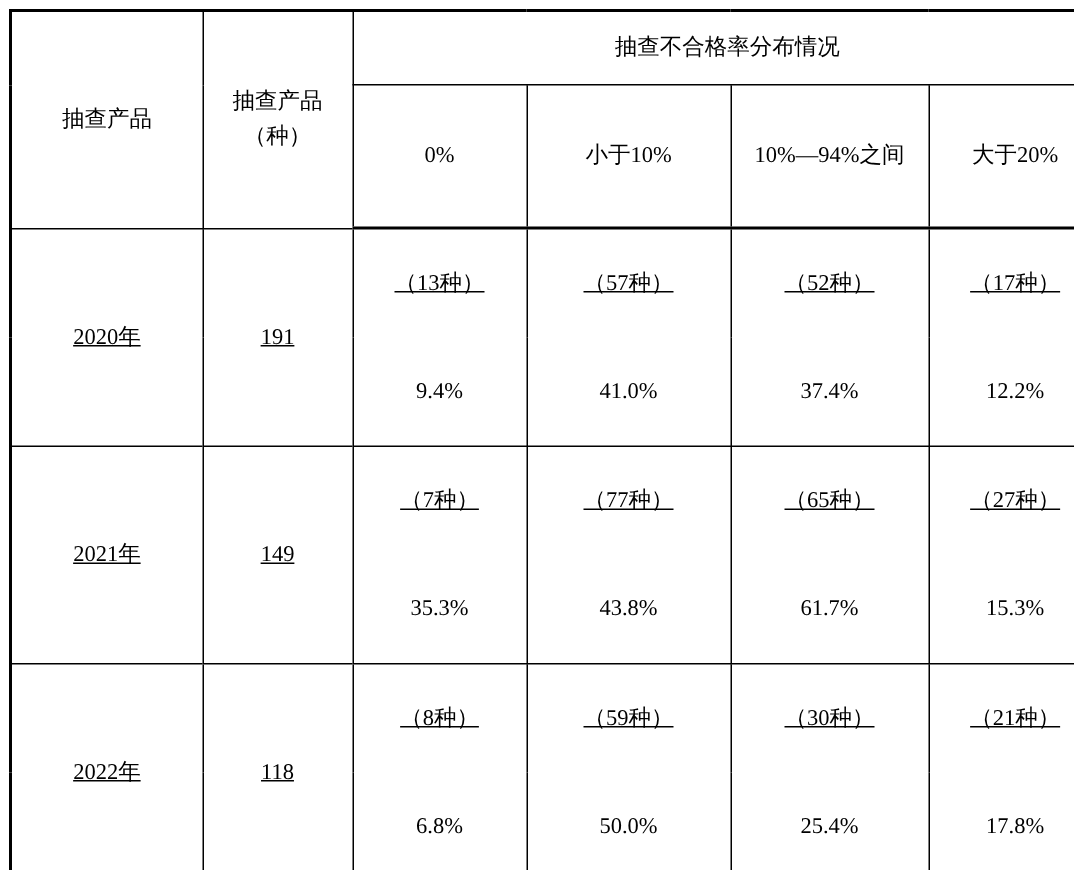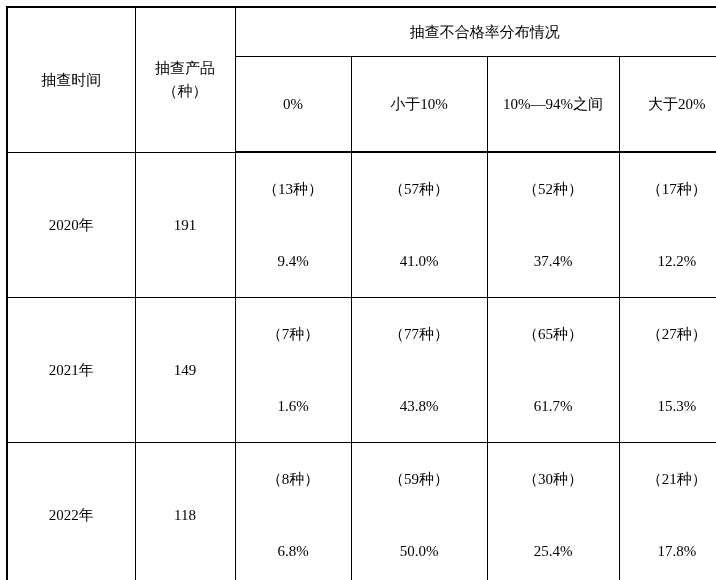--- a/index.html
+++ b/index.html
@@ -56,20 +56,21 @@
   }
   .thick-bottom {
     border-bottom: 2px solid #000000 !important;
   }
   .row-count td,
   .row-pct td {
     height: 68px;
   }
   .row-count td {
     border-bottom: none !important;
+    text-decoration: underline;
   }
   .row-pct td.num-cell {
     border-top: none !important;
   }
   .rowlabel {
     vertical-align: middle;
     margin-left: 32px;
   }
 </style>
 </head>
@@ -81,21 +82,21 @@
       <col class="col-time">
       <col class="col-prod">
       <col class="col-c1">
       <col class="col-c2">
       <col class="col-c3">
       <col class="col-c4">
     </colgroup>
     <tbody>
 
       <tr>
-        <td class="head-tall" rowspan="2">抽查时间</td>
+        <td class="head-tall" rowspan="2">抽查产品</td>
         <td class="head-tall" rowspan="2">抽查产品（种）</td>
         <td class="head-span" colspan="4">抽查不合格率分布情况</td>
       </tr>
 
       <tr>
         <td class="sub-head thick-bottom">0%</td>
         <td class="sub-head thick-bottom">小于10%</td>
         <td class="sub-head thick-bottom">10%—94%之间</td>
         <td class="sub-head thick-bottom">大于20%</td>
       </tr>
@@ -119,21 +120,21 @@
       <tr class="row-count">
         <td class="rowlabel" rowspan="2">2021年</td>
         <td class="rowlabel" rowspan="2">149</td>
         <td class="num-cell">（7种）</td>
         <td class="num-cell">（77种）</td>
         <td class="num-cell">（65种）</td>
         <td class="num-cell">（27种）</td>
       </tr>
 
       <tr class="row-pct">
-        <td class="num-cell">1.6%</td>
+        <td class="num-cell">35.3%</td>
         <td class="num-cell">43.8%</td>
         <td class="num-cell">61.7%</td>
         <td class="num-cell">15.3%</td>
       </tr>
 
       <tr class="row-count">
         <td class="rowlabel" rowspan="2">2022年</td>
         <td class="rowlabel" rowspan="2">118</td>
         <td class="num-cell">（8种）</td>
         <td class="num-cell">（59种）</td>

